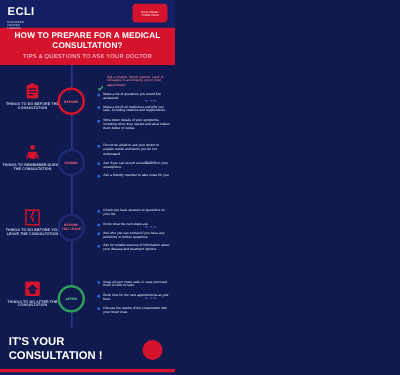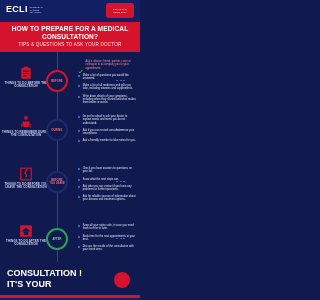--- a/index.html
+++ b/index.html
@@ -6,21 +6,21 @@
   body{
     width:140px;height:300px;overflow:hidden;
     background:#101a4e;
     font-family:"Liberation Sans", sans-serif;
     -webkit-font-smoothing:antialiased;
   }
   .poster{position:relative;width:140px;height:300px;background:#101a4e;overflow:hidden;}
 
   
   .header{position:relative;height:22px;background:#122063;}
-  .logo{position:absolute;left:6px;top:5px;display:flex;align-items:flex-start;gap:2px;}
+  .logo{position:absolute;left:6px;top:5px;display:flex;align-items:flex-start;gap:2px;flex-direction:column;}
   .logo-mark{font-size:9px;font-weight:bold;color:#ffffff;letter-spacing:.3px;line-height:9px;}
   .logo-sub{display:flex;flex-direction:column;gap:0px;padding-top:1px;}
   .logo-sub span{font-size:2.2px;color:#ced6f0;line-height:2.6px;letter-spacing:.1px;}
   .badge{position:absolute;right:6px;top:3px;width:28px;height:15px;border-radius:3px;background:#d6132c;
          display:flex;flex-direction:column;align-items:center;justify-content:center;}
   .badge span{font-size:2.4px;color:#ffe9ec;line-height:3px;letter-spacing:.1px;}
 
   
   .titleband{background:#d6132c;padding:3px 6px 4px;text-align:center;}
   .title{font-size:6.6px;font-weight:bold;color:#ffffff;line-height:7.6px;letter-spacing:.1px;}
@@ -257,22 +257,22 @@
         <div class="bullet">
           <span class="bdot"></span>
           <span class="btxt">Discuss the results of the consultation with your loved ones.</span>
         </div>
       </div>
     </div>
   </div>
 
   <div class="outro">
     <div class="outro-text">
+      <div>IT'S YOUR</div>
       <div>CONSULTATION !</div>
-      <div>IT'S YOUR</div>
     </div>
     <div class="outro-dot"></div>
   </div>
 
   <div class="rule"></div>
   <div class="footer">
     
     
     
   </div>

